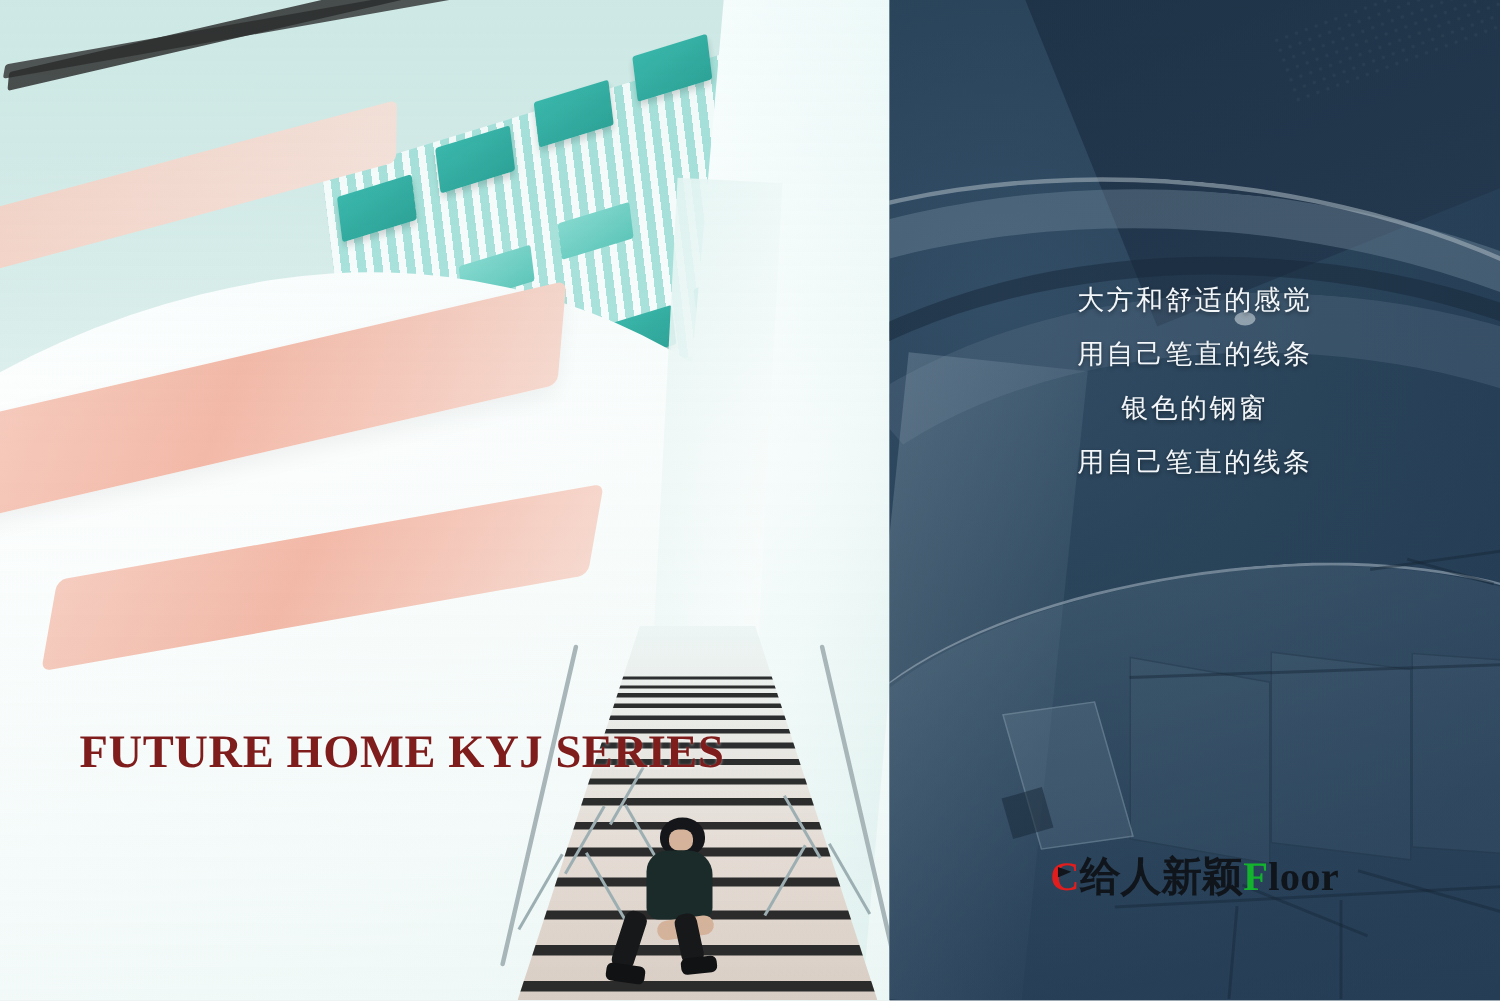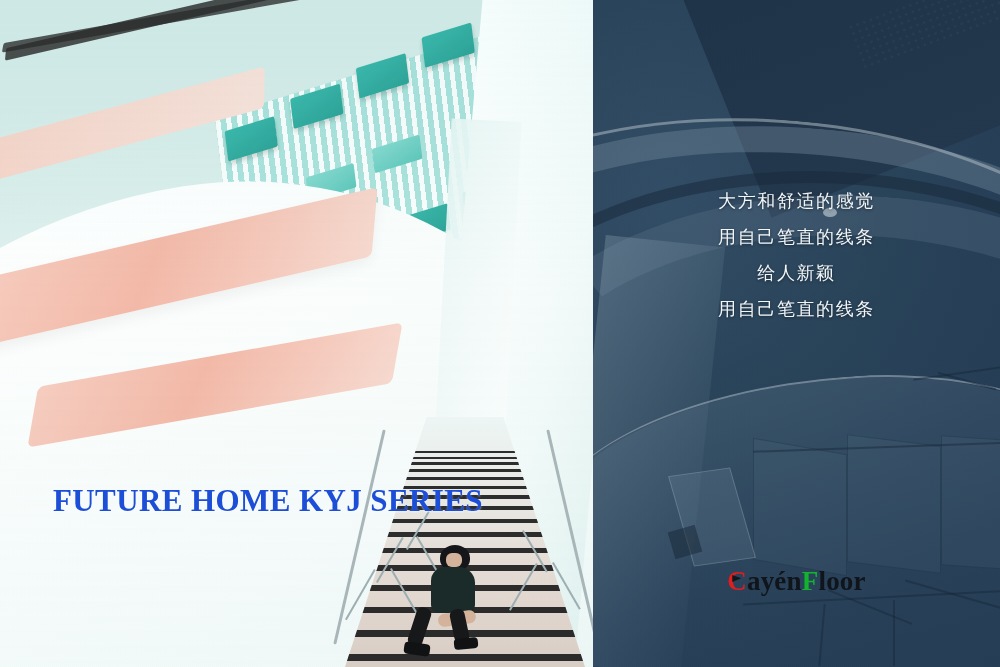--- a/index.html
+++ b/index.html
@@ -97,21 +97,21 @@
   .person-skin{position:absolute;background:#d8b49c;border-radius:5px;}
 
   
   .lp-tint{position:absolute;inset:0;
     background:linear-gradient(180deg,rgba(200,240,238,.18),rgba(255,255,255,.05) 45%,rgba(224,244,242,.15));
     mix-blend-mode:multiply;}
 
   
   .left-text{position:absolute;left:53px;bottom:136px;z-index:8;}
   .title-en{font-family:"Liberation Serif",serif;font-weight:bold;font-size:31px;
-    letter-spacing:.4px;color:#1d4ed8;line-height:1;margin:4px 0 15px 0;white-space:nowrap;
+    letter-spacing:.4px;color:#7f1d1d;line-height:1;margin:4px 0 15px 0;white-space:nowrap;
     text-shadow:0 1px 2px rgba(255,255,255,.55);}
   .title-cn-box{display:inline-block;background:#1e3258;padding:7px 15px 9px 15px;}
   .title-cn{font-family:"DejaVu Sans","Liberation Sans",sans-serif;font-size:21px;
     letter-spacing:1.5px;color:#ffffff;line-height:1;white-space:nowrap;}
 
   
   .right-panel{position:relative;width:407px;height:667px;overflow:hidden;
     background:#2c475e;}
   .rp-base{position:absolute;inset:0;
     background:
@@ -293,22 +293,22 @@
     <div class="mullion" style="left:344px;top:380px;width:60px;height:2px;transform:rotate(16deg);"></div>
 
     <div class="vent"></div>
     <div class="vent-dark"></div>
 
     <div class="rp-tint"></div>
 
     <div class="rp-lines">
       <p class="rp-line">大方和舒适的感觉</p>
       <p class="rp-line">用自己笔直的线条</p>
-      <p class="rp-line">给人新颖</p>
+      <p class="rp-line">银色的钢窗</p>
       <p class="rp-line">用自己笔直的线条</p>
     </div>
 
     <div class="logo">
-      <span class="logo-c">C</span><span class="logo-dark">ayén</span><span class="logo-f">F</span><span class="logo-dark">loor</span>
+      <span class="logo-c">C</span><span class="logo-dark">给人新颖</span><span class="logo-f">F</span><span class="logo-dark">loor</span>
     </div>
   </div>
 
 </div>
 
 </body></html>

